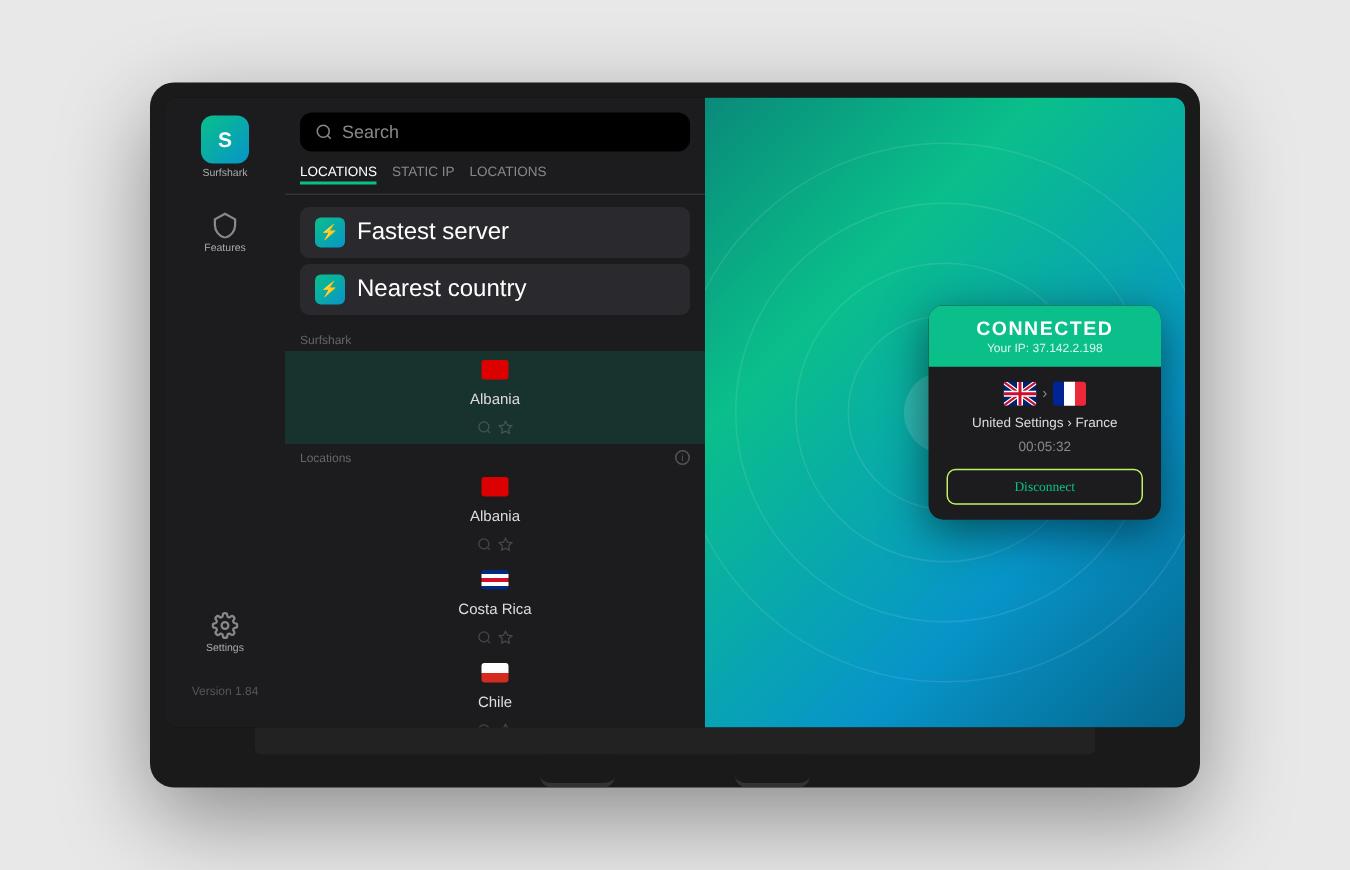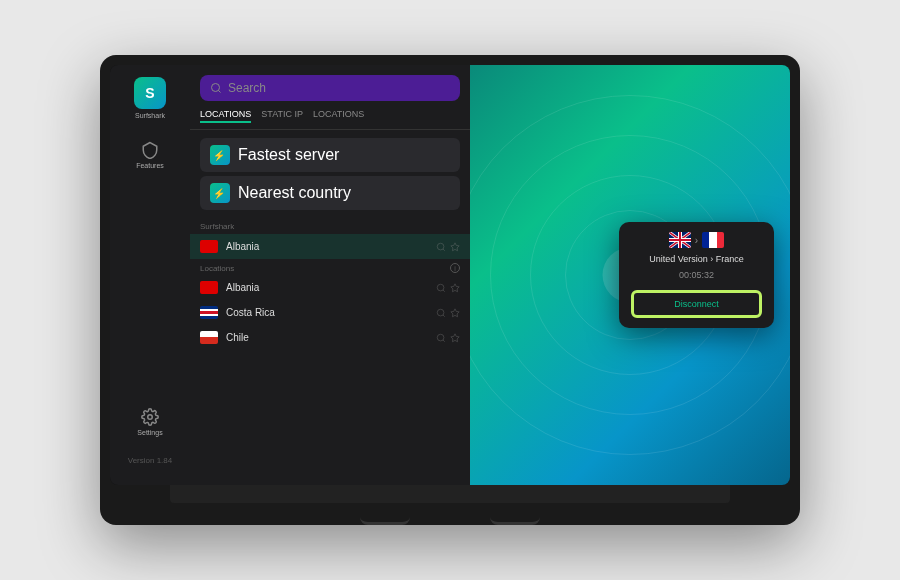--- a/index.html
+++ b/index.html
@@ -125,21 +125,21 @@
     .main-panel {
       width: 280px;
       background: #1c1c1e;
       display: flex;
       flex-direction: column;
       flex-shrink: 0;
     }
 
     .search-bar {
       margin: 10px 10px 8px 10px;
-      background: #4c1d95;
+      background: #000000;
       border-radius: 8px;
       padding: 6px 10px;
       display: flex;
       align-items: center;
       gap: 6px;
     }
 
     .search-bar svg {
       width: 12px;
       height: 12px;
@@ -213,20 +213,21 @@
       text-transform: none;
     }
 
     .location-item {
       padding: 6px 10px;
       display: flex;
       align-items: center;
       gap: 8px;
       cursor: pointer;
       background: transparent;
+      flex-direction: column;
     }
 
     .location-item:hover, .location-item.selected {
       background: rgba(255,255,255,0.05);
     }
 
     .location-item.selected {
       background: rgba(10,191,138,0.15);
     }
 
@@ -390,29 +391,30 @@
       text-align: center;
     }
 
     .timer {
       font-size: 9px;
       color: #888;
     }
 
     .disconnect-btn {
       background: transparent;
-      border: 3px solid #bef264;
+      border: 1px solid #bef264;
       color: #0abf8a;
       border-radius: 6px;
       padding: 6px 20px;
       font-size: 9px;
       cursor: pointer;
       width: calc(100% - 24px);
       text-align: center;
       margin: 0 12px 10px 12px;
+      font-family: Liberation Serif, serif;
     }
 
     
     .locations-divider {
       display: flex;
       align-items: center;
       justify-content: space-between;
       padding: 4px 10px 2px 10px;
     }
 
@@ -557,35 +559,39 @@
       <div class="circles">
         <div class="circle" style="width:360px;height:360px;top:0;left:0;"></div>
         <div class="circle" style="width:280px;height:280px;top:0;left:0;"></div>
         <div class="circle" style="width:200px;height:200px;top:0;left:0;"></div>
         <div class="circle" style="width:130px;height:130px;top:0;left:0;"></div>
       </div>
 
       <div class="shark-logo">𝐒</div>
 
       <div class="connected-card">
+        <div class="connected-header">
+          <div class="connected-label">CONNECTED</div>
+          <div class="connected-ip">Your IP: 37.142.2.198</div>
+        </div>
         <div class="connection-detail">
           <div class="flags-row">
             <div class="flag-small flag-uk">
               <svg width="22" height="16" viewBox="0 0 22 16">
                 <rect width="22" height="16" fill="#012169"></rect>
                 <path d="M0,0 L22,16 M22,0 L0,16" stroke="white" stroke-width="3"></path>
                 <path d="M0,0 L22,16 M22,0 L0,16" stroke="#C8102E" stroke-width="1.5"></path>
                 <path d="M11,0 L11,16 M0,8 L22,8" stroke="white" stroke-width="4"></path>
                 <path d="M11,0 L11,16 M0,8 L22,8" stroke="#C8102E" stroke-width="2"></path>
               </svg>
             </div>
             <span style="color:#888;font-size:10px;">›</span>
             <div class="flag-small flag-fr"></div>
           </div>
-          <div class="route-text">United Version › France</div>
+          <div class="route-text">United Settings › France</div>
           <div class="timer">00:05:32</div>
         </div>
         <div class="disconnect-btn">Disconnect</div>
       </div>
     </div>
 
   </div>
   <div class="tv-stand-bar"></div>
   <div class="tv-feet">
     <div class="tv-foot"></div>

